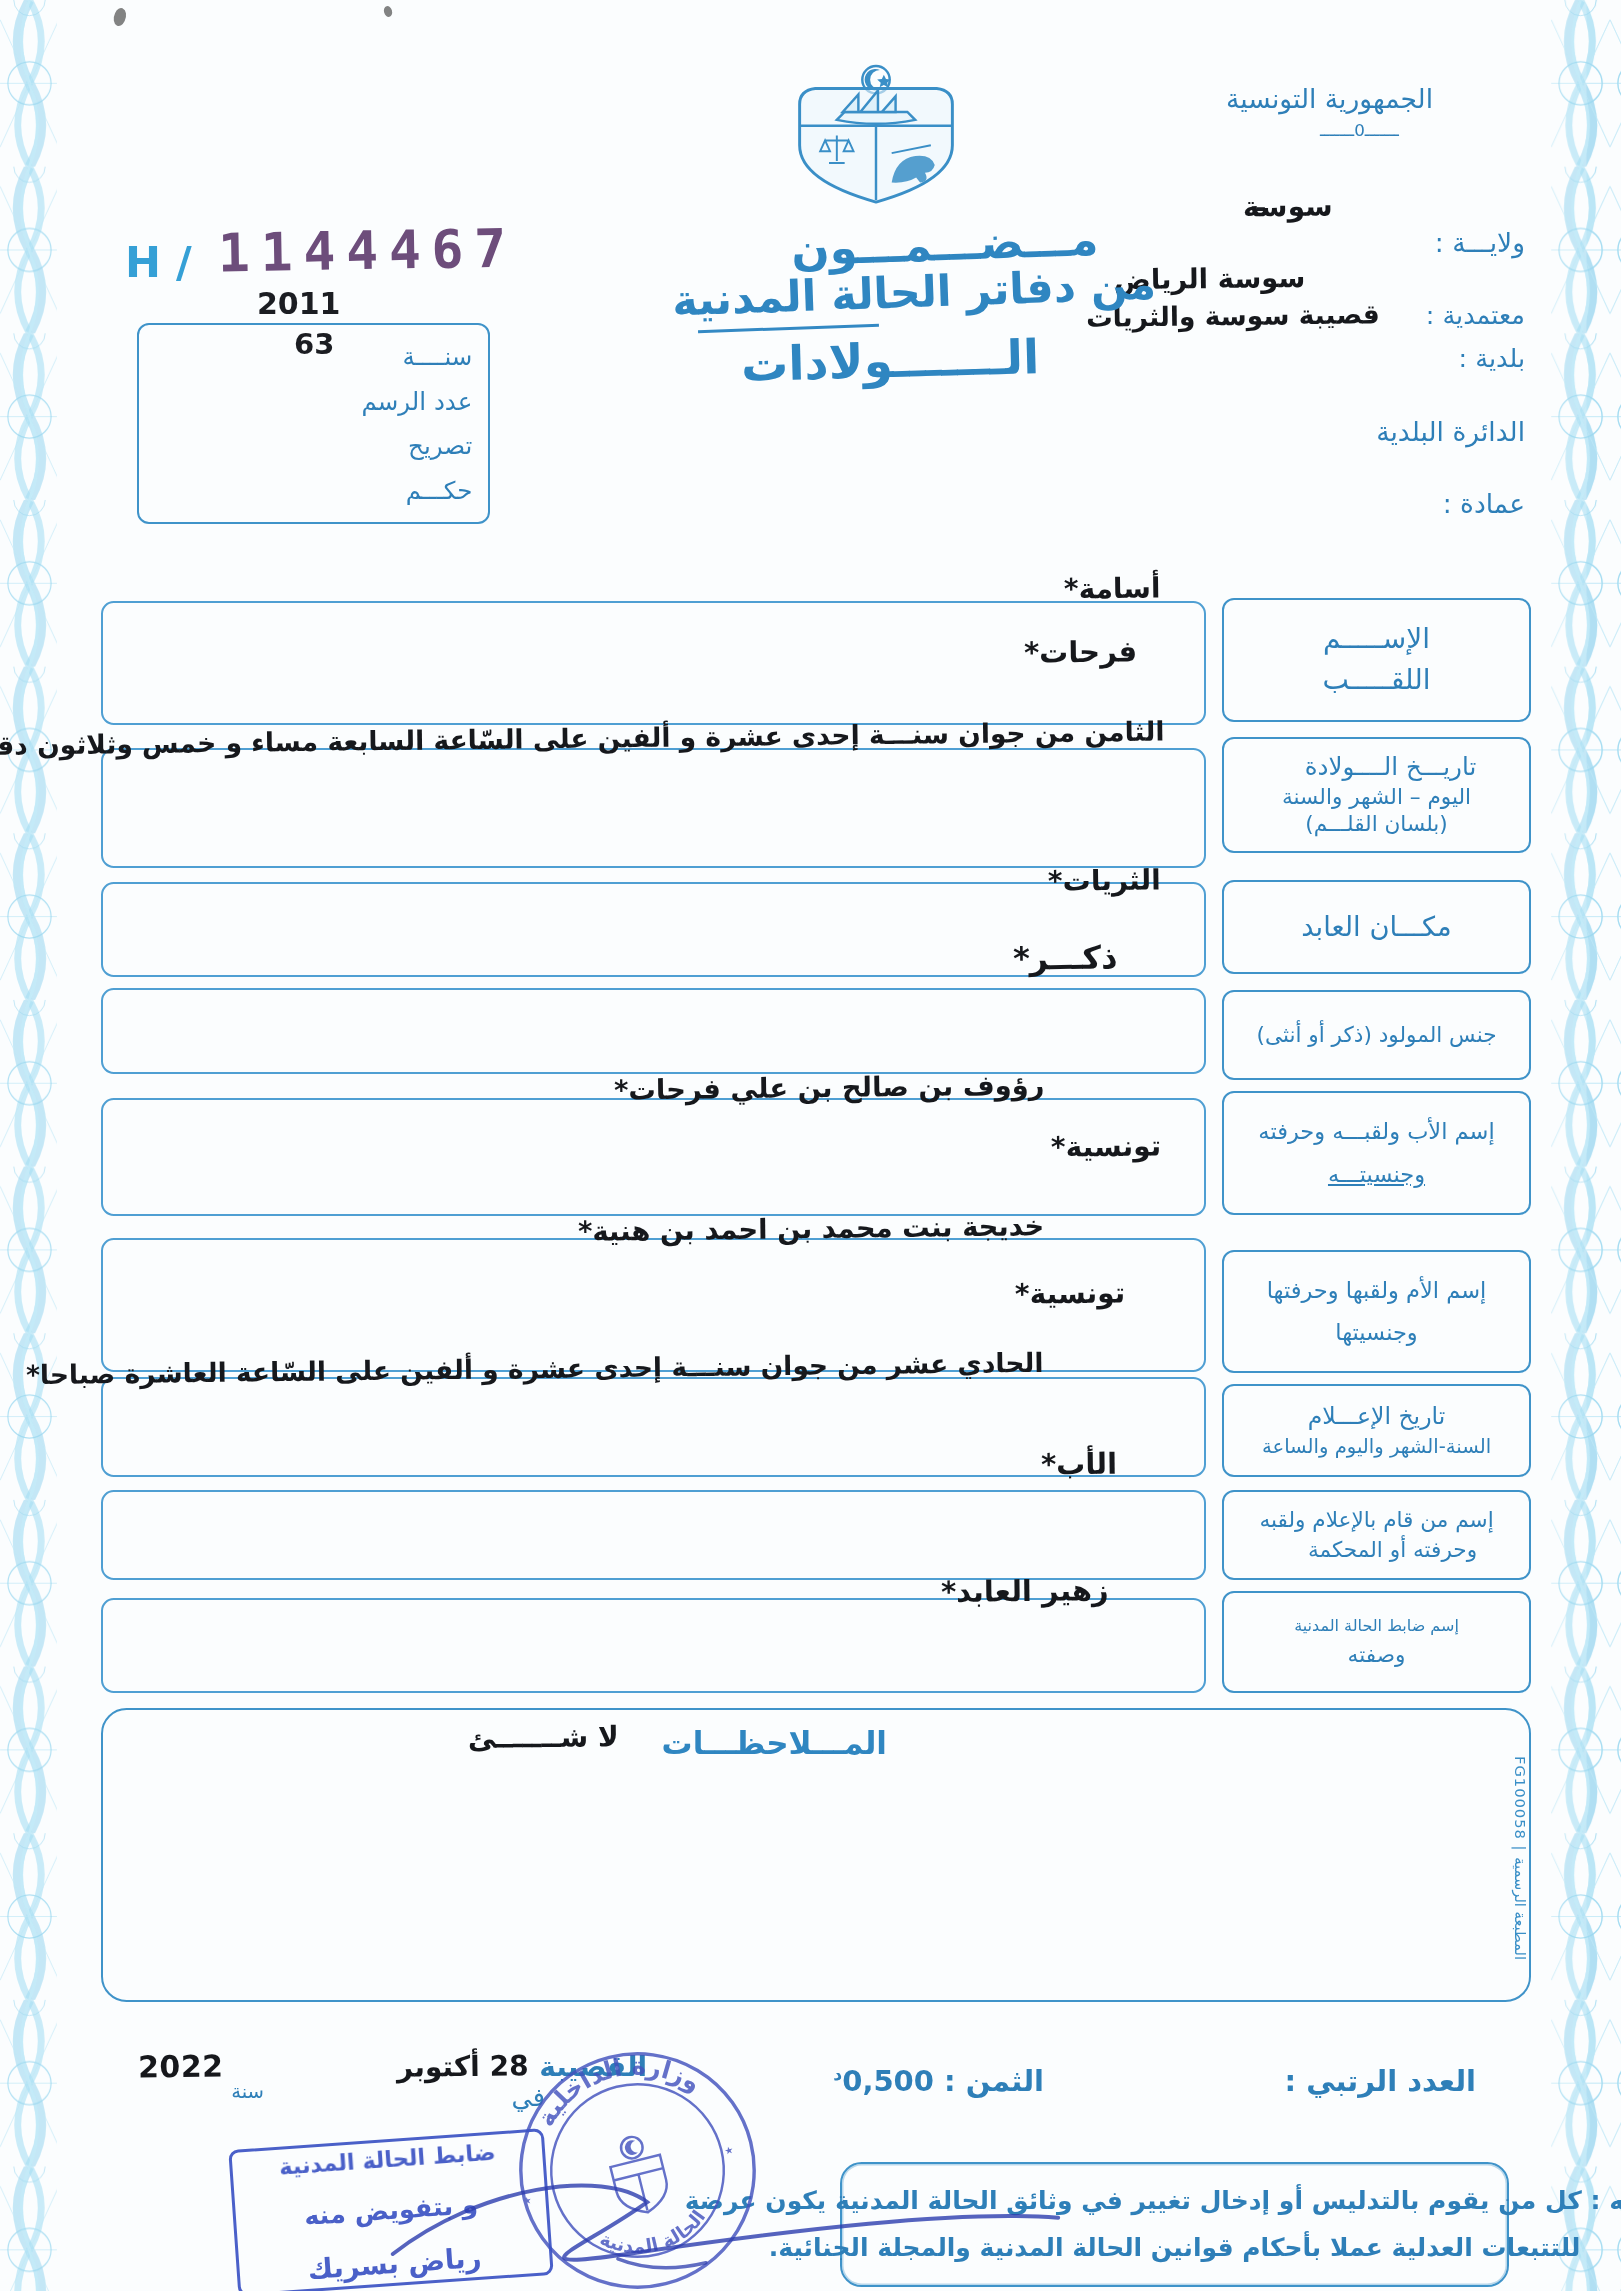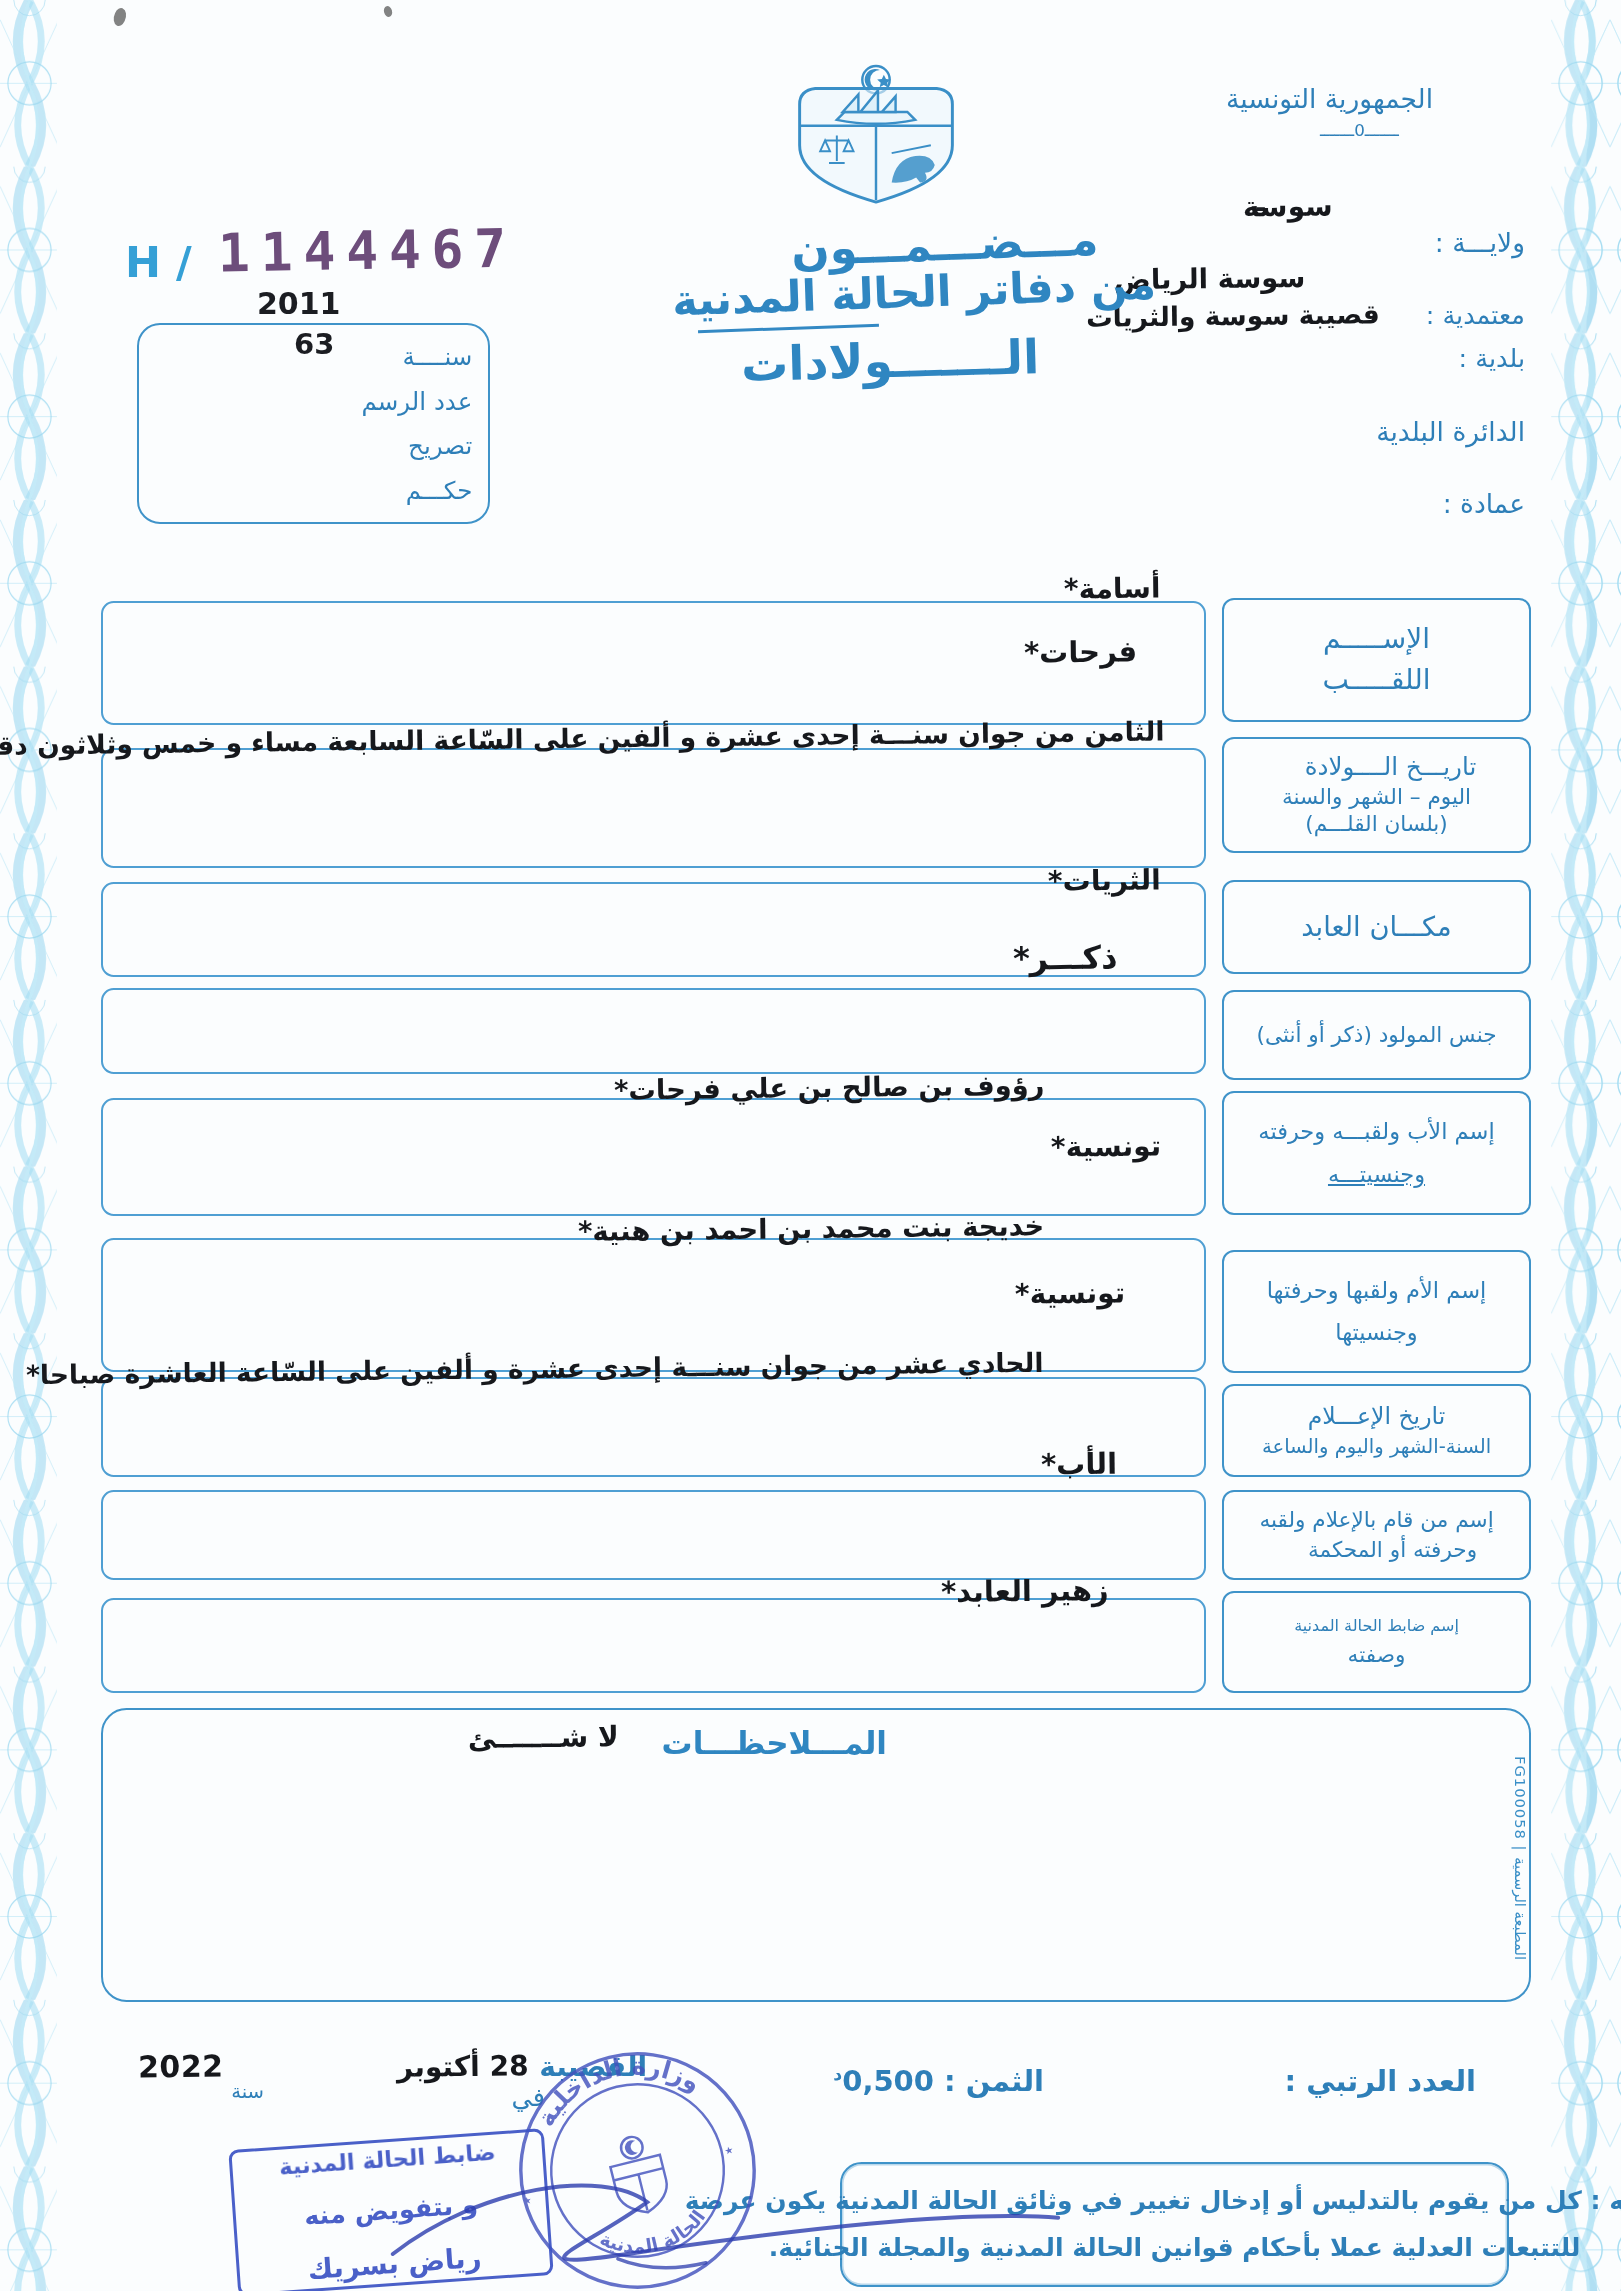--- a/index.html
+++ b/index.html
@@ -33,21 +33,21 @@
     border:2.5px solid #4f9fd3; border-radius:12.7px; box-sizing:border-box;
     background:transparent;
   }
   .serial-prefix{color:#35a0d6; font-weight:bold;}
   .serial-num{
     color:#5e3a6d; font-family:"DejaVu Sans Mono", monospace; font-weight:bold;
     letter-spacing:10.8px; transform:rotate(-1deg); opacity:.9;
   }
   .regbox{
     position:absolute; left:137px; top:323px; width:353px; height:201px;
-    border:2.9px solid #3f93c9; border-radius:23px; box-sizing:border-box;
+    border:2.9px solid #3f93c9; border-radius:12px; box-sizing:border-box;
     display:flex; flex-direction:column; justify-content:space-around;
     padding:9.8px 15.7px 9.8px 39px;
   }
   .regbox .rl{color:#2e7fb8; font-size:24.5px; text-align:right; white-space:nowrap;}
   .noticebox{
     position:absolute; right:112px; top:2162px; width:669px; height:125px;
     border:2.9px solid #3f93c9; border-radius:21.6px; box-sizing:border-box;
     box-shadow:inset 0 0 0 1.5px rgba(63,147,201,.35);
     display:flex; flex-direction:column; justify-content:center; align-items:center;
   }

